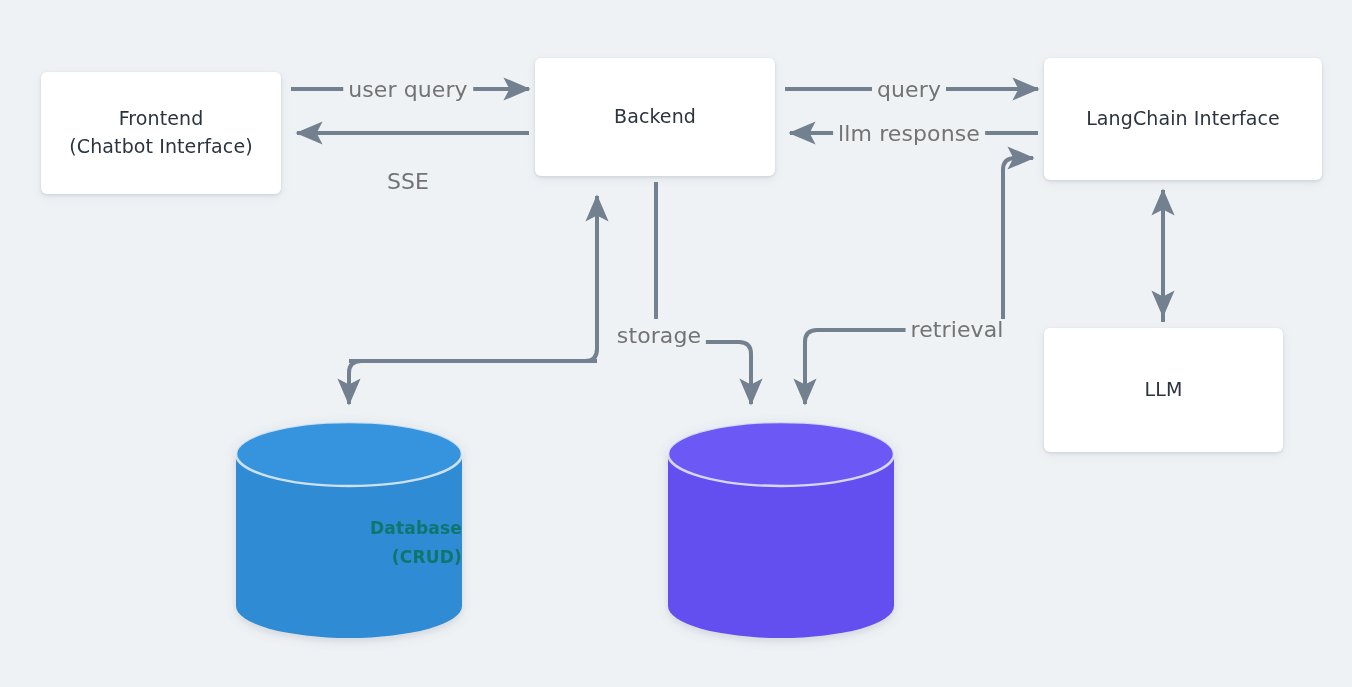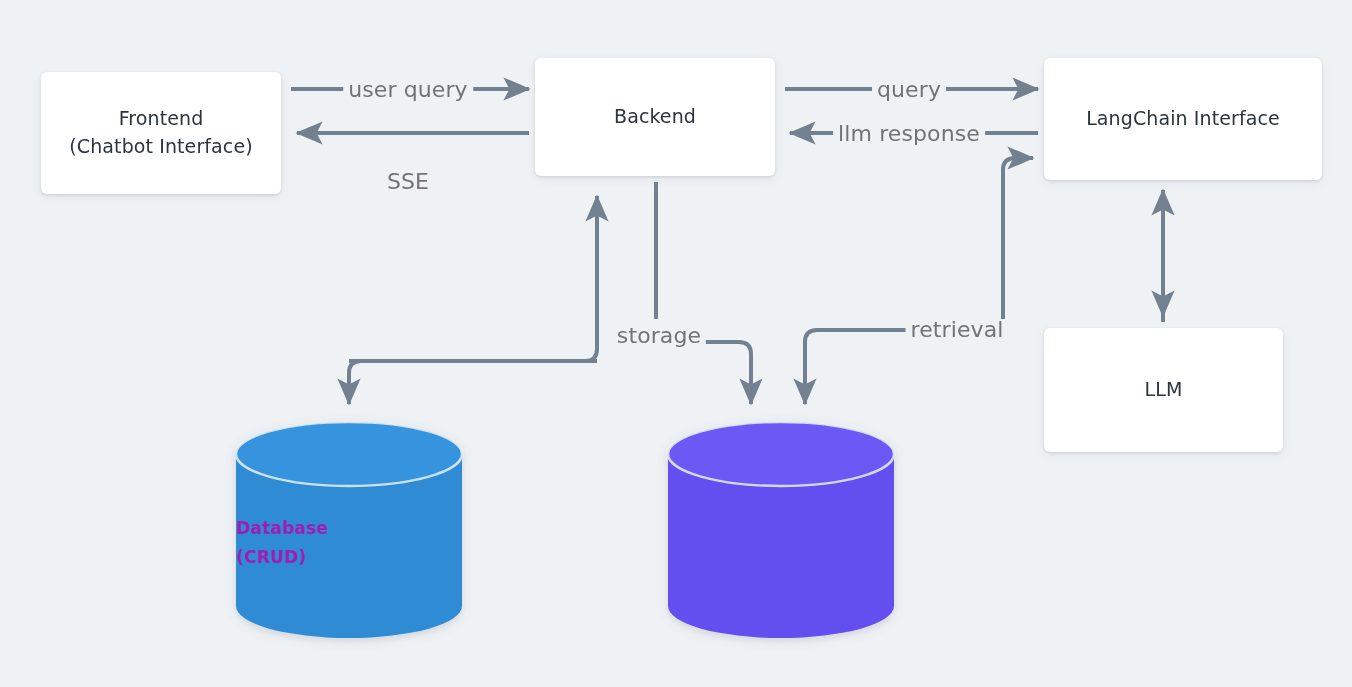--- a/index.html
+++ b/index.html
@@ -43,22 +43,22 @@
     position: absolute;
   }
   .cyl svg {
     display: block;
     overflow: visible;
   }
   .cyl .cyl-label {
     position: absolute;
     left: 0;
     right: 0;
-    text-align: left;
-    color: #a21caf;
+    text-align: right;
+    color: #0f766e;
     font-weight: bold;
     font-size: 17px;
     line-height: 1.7;
     white-space: pre-line;
     letter-spacing: 0.2px;
     pointer-events: none;
   }
 
   
   #edges {

